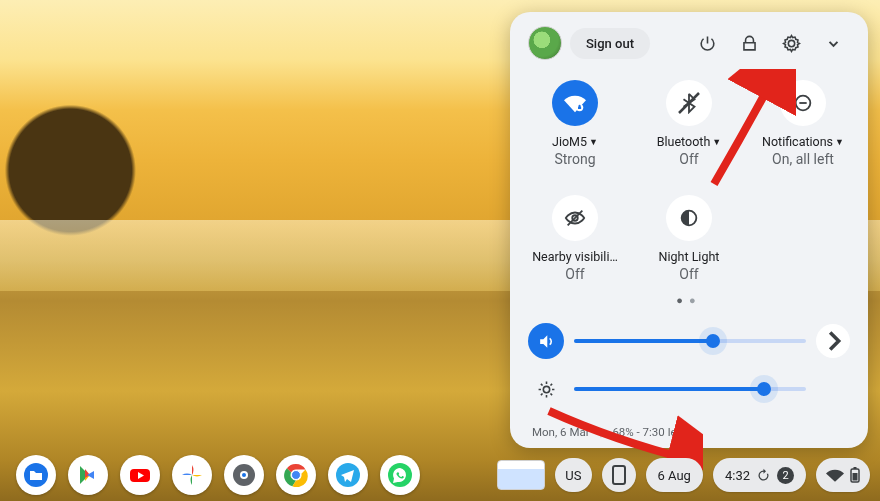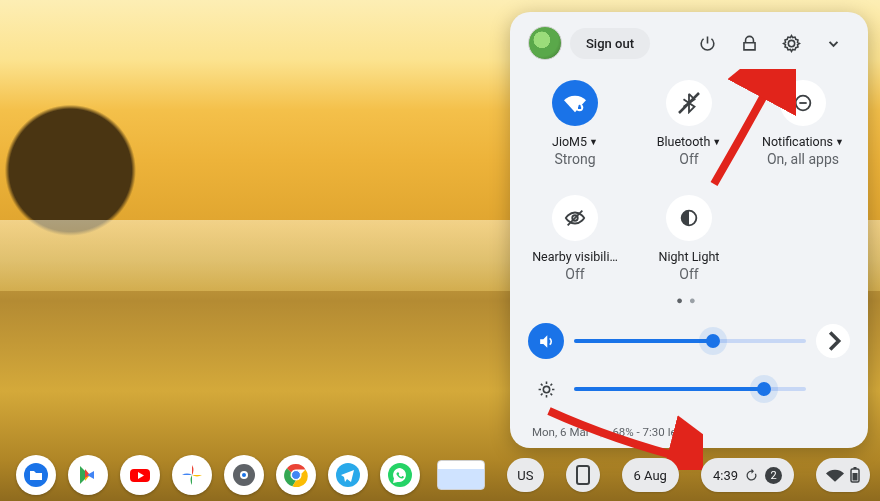--- a/index.html
+++ b/index.html
@@ -74,21 +74,21 @@
 
   .qs-foot{display:flex;align-items:center;gap:10px;padding:10px 16px 2px;font-size:11.5px;color:#5f6368;}
   .qs-foot .sep{color:#c0c3c8;}
 
   
   .shelf{position:absolute;left:0;right:0;bottom:0;height:50px;display:flex;align-items:center;padding:0 10px 2px;}
   .apps{display:flex;align-items:center;gap:12px;padding-left:6px;}
   .app{width:40px;height:40px;border-radius:50%;background:#fff;display:flex;align-items:center;justify-content:center;box-shadow:0 1px 3px rgba(0,0,0,.25);cursor:pointer;}
   .app svg{width:24px;height:24px;}
 
-  .status{margin-left:auto;display:flex;align-items:center;gap:22px;}
+  .status{margin-left:auto;display:flex;align-items:center;gap:10px;}
   .pill{background:#e9eaec;border-radius:20px;height:34px;display:flex;align-items:center;padding:0 12px;font-size:13px;color:#202124;box-shadow:0 1px 2px rgba(0,0,0,.15);}
   .pill.small{padding:0 10px;}
   .pill .badge{width:17px;height:17px;border-radius:50%;background:#3c4043;color:#fff;font-size:11px;display:flex;align-items:center;justify-content:center;margin-left:6px;}
   .thumbwin{width:48px;height:30px;background:linear-gradient(#fff 0 30%,#cfe3ff 30% 100%);border:1px solid #d0d0d0;border-radius:4px;}
 
   
   .arrow{position:absolute;pointer-events:none;}
   .arrow.a1{left:706px;top:69px;width:90px;height:120px;}
   .arrow.a2{left:543px;top:405px;width:160px;height:65px;}
 
@@ -155,21 +155,21 @@
     </div>
 
     <div class="tile">
       <div class="circ">
           <svg viewBox="0 0 24 24">
             <circle cx="12" cy="12" r="8" fill="none" stroke="currentColor" stroke-width="2"></circle>
             <line x1="8" y1="12" x2="16" y2="12" stroke="currentColor" stroke-width="2"></line>
           </svg>
         </div>
       <div class="label"><span>Notifications</span><span class="caret">▼</span></div>
-      <div class="sub">On, all apps</div>
+      <div class="sub">On, all left</div>
     </div>
 
 
     <div class="tile">
       <div class="circ">
           <svg viewBox="0 0 24 24">
             <path fill="none" stroke="currentColor" stroke-width="2" d="M2 12s3.5-6 10-6 10 6 10 6-3.5 6-10 6S2 12 2 12z"></path>
             <circle cx="12" cy="12" r="3" fill="none" stroke="currentColor" stroke-width="2"></circle>
             <line x1="4" y1="20" x2="20" y2="4" stroke="currentColor" stroke-width="2"></line>
           </svg>
@@ -314,21 +314,21 @@
   <div class="status">
     <div class="thumbwin"></div>
     <div class="pill small">US</div>
     <div class="pill small">
       <svg width="14" height="20" viewBox="0 0 14 20">
           <rect x="1" y="1" width="12" height="18" rx="2" fill="none" stroke="#3c4043" stroke-width="2"></rect>
         </svg>
     </div>
     <div class="pill">6 Aug</div>
     <div class="pill">
-      <span>4:39</span>
+      <span>4:32</span>
       <svg width="15" height="15" viewBox="0 0 24 24" style="margin-left:6px">
           <path fill="#3c4043" d="M12 4a8 8 0 1 0 7.4 5h-2.2A6 6 0 1 1 12 6v3l4-4-4-4z"></path>
         </svg>
       <span class="badge">2</span>
     </div>
     <div class="pill small">
       <svg width="18" height="14" viewBox="0 0 24 18">
           <path fill="#3c4043" d="M12 2C7 2 2.7 4 0 7l12 11L24 7c-2.7-3-7-5-12-5z"></path>
         </svg>
       <svg width="10" height="16" viewBox="0 0 10 16" style="margin-left:6px">

